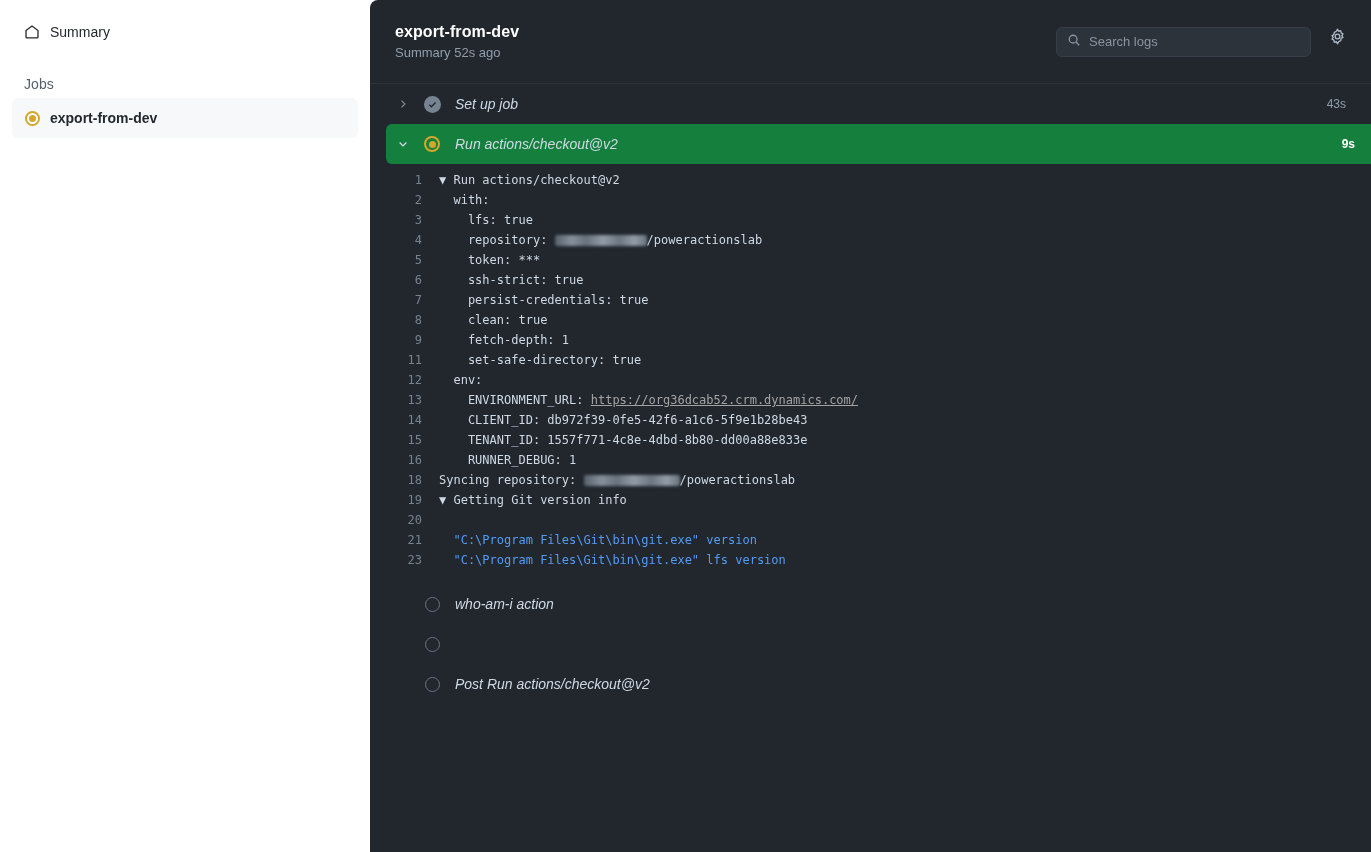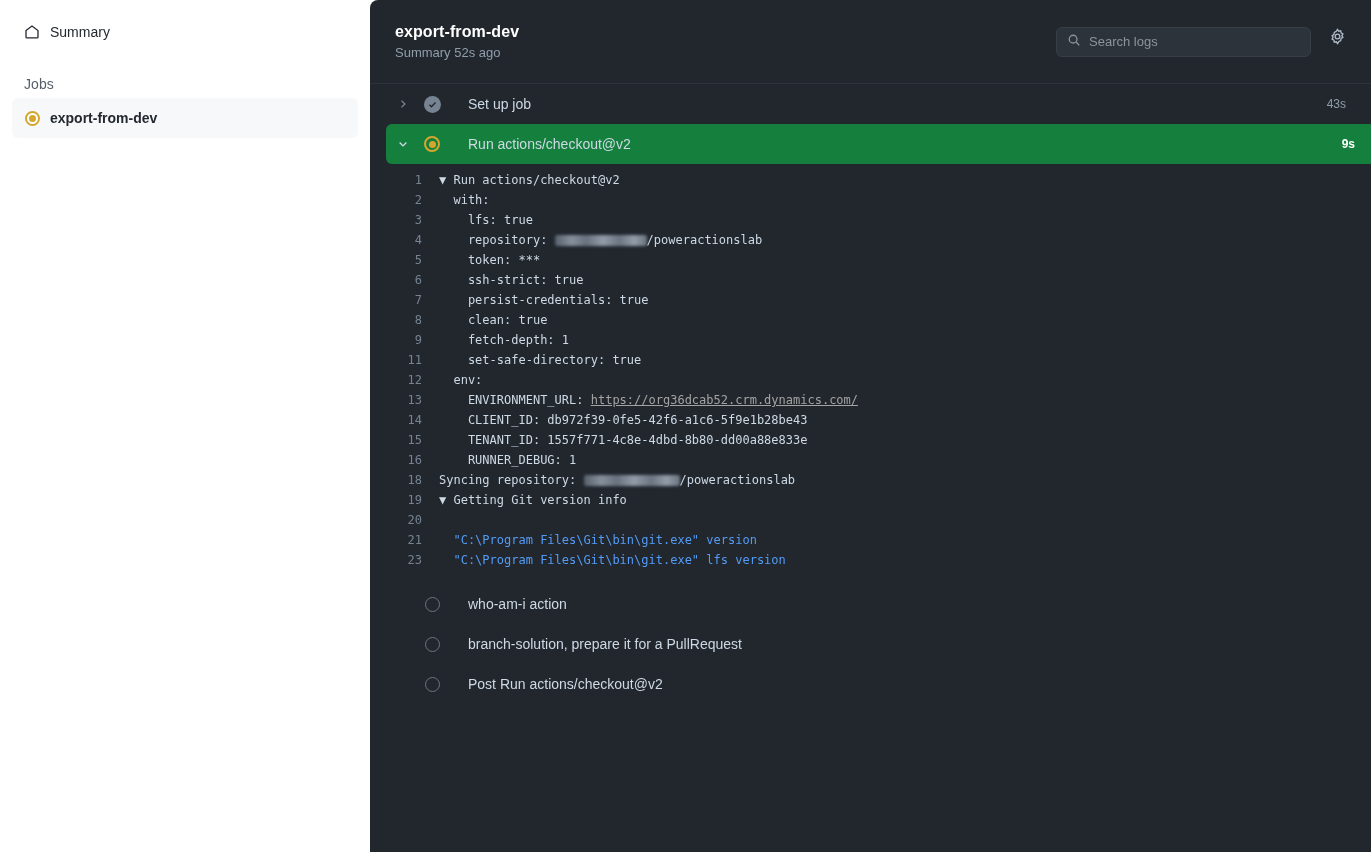--- a/index.html
+++ b/index.html
@@ -87,21 +87,21 @@
     border-top-left-radius: 6px; border-bottom-left-radius: 6px;
     margin-left: 16px; padding-left: 9px;
     margin-right: 0; padding-right: 16px;
   }
   .chev {
     width: 16px; flex: 0 0 16px; display:flex; align-items:center; justify-content:center;
     color: #8b949e;
   }
   .chev.hidden { visibility: hidden; }
   .step-icon { width: 18px; flex: 0 0 18px; margin-left: 12px; display:flex; align-items:center; justify-content:center; }
-  .step-label { margin-left: 27px; flex: 1 1 auto; white-space: nowrap; }
+  .step-label { margin-left: 14px; flex: 1 1 auto; white-space: nowrap; font-style: italic; }
   .step-dur { font-size: 12px; color: #909dab; }
   .step-dur.active { color: #ffffff; font-weight: 700; }
 
   .ic-check {
     width: 17px; height: 17px; border-radius: 50%;
     background: #768390; display:flex; align-items:center; justify-content:center;
   }
   .ic-running {
     width: 16px; height: 16px; border-radius: 50%;
     border: 2.5px solid #d4a72c; background: transparent;
@@ -256,21 +256,20 @@
             <span class="step-icon">
               <span class="ic-pending"></span>
             </span>
             <span class="step-label">who-am-i action</span>
           </div>
           <div class="step-row" style="height: 40px;">
             <span class="chev hidden"></span>
             <span class="step-icon">
               <span class="ic-pending"></span>
             </span>
-            <span class="step-label">branch-solution, prepare it for a PullRequest</span>
           </div>
           <div class="step-row" style="height: 40px;">
             <span class="chev hidden"></span>
             <span class="step-icon">
               <span class="ic-pending"></span>
             </span>
             <span class="step-label">Post Run actions/checkout@v2</span>
           </div>
         </div>
 

